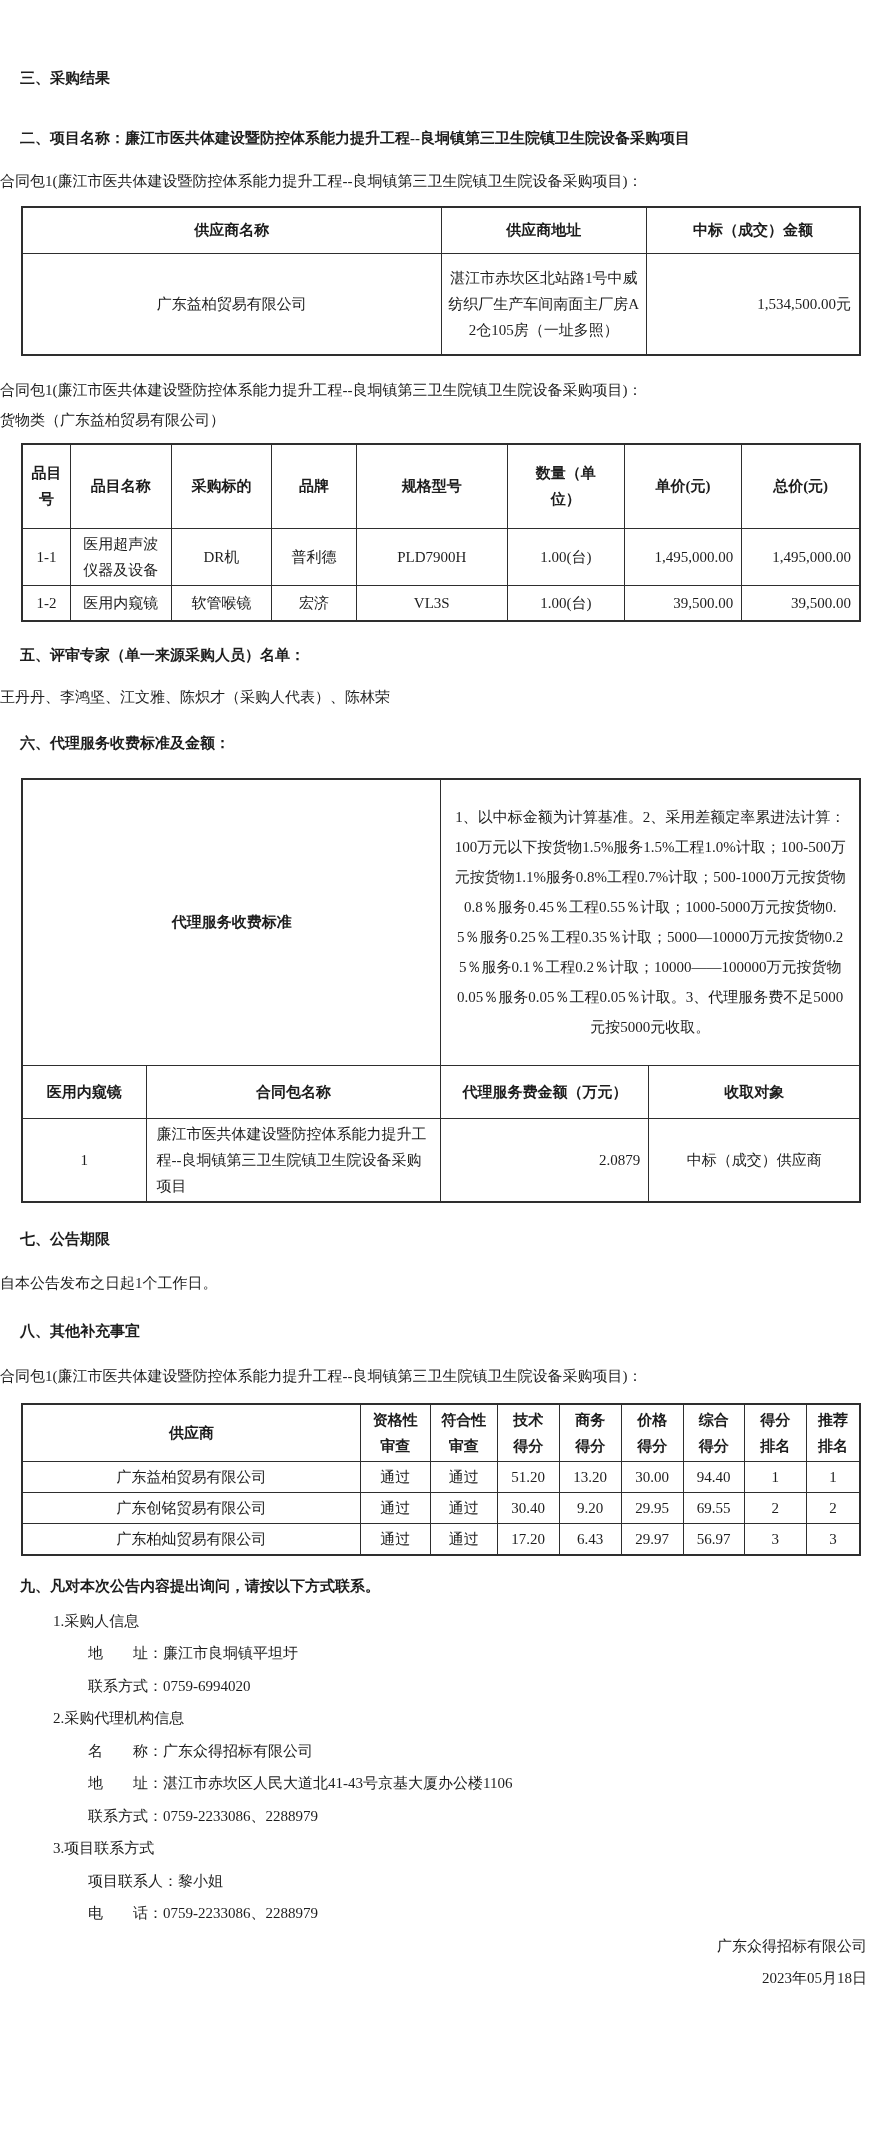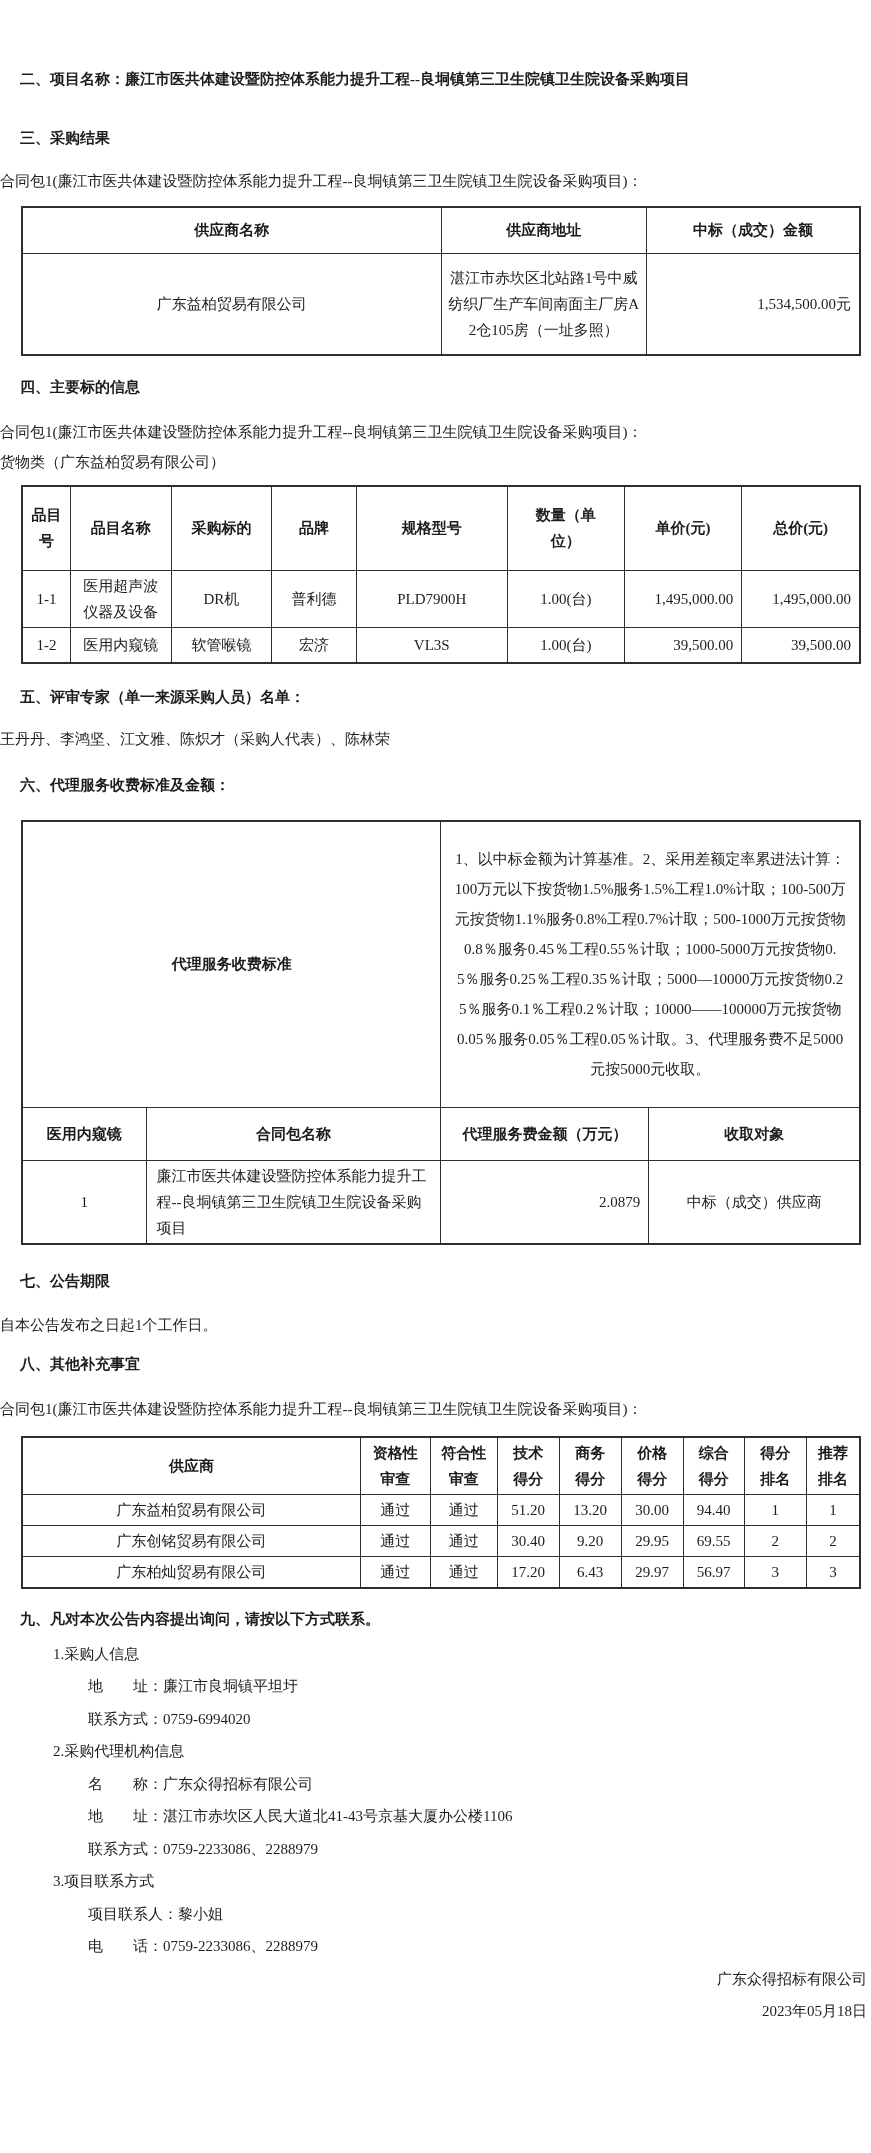--- a/index.html
+++ b/index.html
@@ -42,23 +42,23 @@
   .contacts div{ line-height:32.5px; }
   .c-title { margin-left:53px; }
   .c-line  { margin-left:88px; }
   .sig     { text-align:right; padding-right:4px; }
 </style>
 </head>
 <body>
 
 <div class="page">
 
+  <div class="h" style="margin-top:38px">三、采购结果</div>
+
   <div class="h" style="margin-top:39px">二、项目名称：廉江市医共体建设暨防控体系能力提升工程--良垌镇第三卫生院镇卫生院设备采购项目</div>
-
-  <div class="h" style="margin-top:38px">三、采购结果</div>
   <div class="sub" style="margin-top:22px">合同包1(廉江市医共体建设暨防控体系能力提升工程--良垌镇第三卫生院镇卫生院设备采购项目)：</div>
 
   <table class="doc-table" style="margin-top:14px">
     <colgroup>
         <col style="width:50%">
         <col style="width:24.5%">
         <col style="width:25.5%">
       </colgroup>
     <tbody>
         <tr style="height:46px">
@@ -67,21 +67,20 @@
       <th>中标（成交）金额</th>
     </tr>
     <tr style="height:102px">
       <td>广东益柏贸易有限公司</td>
       <td>湛江市赤坎区北站路1号中威纺织厂生产车间南面主厂房A2仓105房（一址多照）</td>
       <td class="num">1,534,500.00元</td>
     </tr>
   </tbody>
     </table>
 
-  <div class="h" style="margin-top:21px">四、主要标的信息</div>
   <div class="sub" style="margin-top:24px">合同包1(廉江市医共体建设暨防控体系能力提升工程--良垌镇第三卫生院镇卫生院设备采购项目)：</div>
   <div class="sub" style="margin-top:9px">货物类（广东益柏贸易有限公司）</div>
 
   <table class="doc-table" style="margin-top:12px">
     <colgroup>
       <col style="width:5.8%">
         <col style="width:12%">
         <col style="width:12%">
         <col style="width:10.1%">
       <col style="width:18%">
@@ -152,21 +151,21 @@
       <td class="left">廉江市医共体建设暨防控体系能力提升工程--良垌镇第三卫生院镇卫生院设备采购项目</td>
       <td class="num">2.0879</td>
       <td>中标（成交）供应商</td>
     </tr>
   </tbody>
     </table>
 
   <div class="h" style="margin-top:26px">七、公告期限</div>
   <div class="sub" style="margin-top:23px">自本公告发布之日起1个工作日。</div>
 
-  <div class="h" style="margin-top:18px">八、其他补充事宜</div>
+  <div class="h" style="margin-top:27px">八、其他补充事宜</div>
   <div class="sub" style="margin-top:24px">合同包1(廉江市医共体建设暨防控体系能力提升工程--良垌镇第三卫生院镇卫生院设备采购项目)：</div>
 
   <table class="doc-table" style="margin-top:16px">
     <colgroup>
       <col style="width:40.4%">
         <col style="width:8.3%">
         <col style="width:8%">
         <col style="width:7.4%">
         <col style="width:7.4%">
       <col style="width:7.4%">

